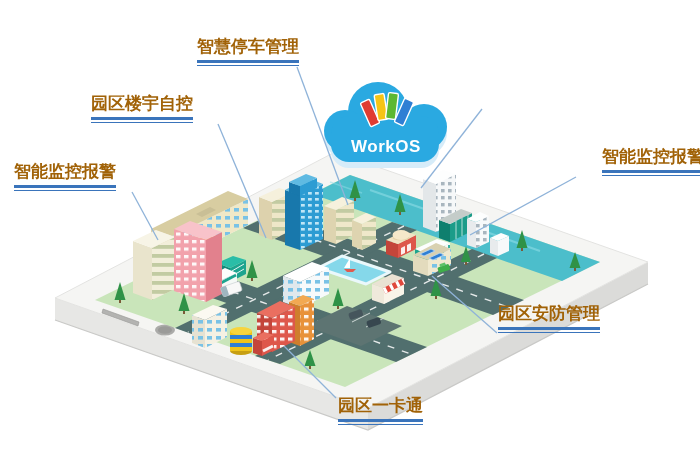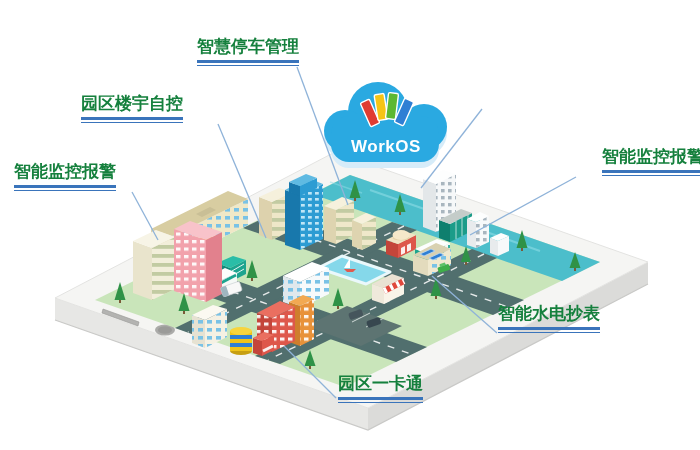--- a/index.html
+++ b/index.html
@@ -1,19 +1,19 @@
 <!DOCTYPE html>
 <html><head>
 <meta charset="utf-8">
 <style>
   html,body{margin:0;padding:0;background:#ffffff;}
   .stage{position:relative;width:700px;height:450px;background:#ffffff;overflow:hidden;
          font-family:"Liberation Sans","DejaVu Sans",sans-serif;}
   .scene{position:absolute;left:0;top:0;}
-  .callout{position:absolute;color:#15803d;font-size:17px;font-weight:700;line-height:20px;
+  .callout{position:absolute;color:#a16207;font-size:17px;font-weight:700;line-height:20px;
            white-space:nowrap;padding:0 5px;text-align:left;}
   .callout .rule{margin-top:3px;}
   .callout .rule .thick{height:3px;background:#3a74bb;}
   .callout .rule .thin{height:1px;background:#3a74bb;margin-top:2px;}
 </style>
 </head>
 <body>
 
 <div class="stage">
 
@@ -381,21 +381,21 @@
 </svg>
 
 <div class="callout" style="left:192px;top:37px;">
   <span>智慧停车管理</span>
   <div class="rule">
         <div class="thick"></div>
         <div class="thin"></div>
       </div>
 </div>
 
-<div class="callout" style="left:76px;top:94px;">
+<div class="callout" style="left:86px;top:94px;">
   <span>园区楼宇自控</span>
   <div class="rule">
         <div class="thick"></div>
         <div class="thin"></div>
       </div>
 </div>
 
 <div class="callout" style="left:9px;top:162px;">
   <span>智能监控报警</span>
   <div class="rule">
@@ -413,28 +413,28 @@
 
 <div class="callout" style="left:570px;top:147px;margin-left:27px;">
   <span>智能监控报警</span>
   <div class="rule">
         <div class="thick"></div>
         <div class="thin"></div>
       </div>
 </div>
 
 <div class="callout" style="left:493px;top:304px;">
-  <span>智能水电抄表</span>
-  <div class="rule">
-        <div class="thick"></div>
-        <div class="thin"></div>
-      </div>
-</div>
-
-<div class="callout" style="left:333px;top:374px;">
+  <span>园区安防管理</span>
+  <div class="rule">
+        <div class="thick"></div>
+        <div class="thin"></div>
+      </div>
+</div>
+
+<div class="callout" style="left:333px;top:396px;">
   <span>园区一卡通</span>
   <div class="rule">
         <div class="thick"></div>
         <div class="thin"></div>
       </div>
 </div>
 
 </div>
 
 </body></html>

